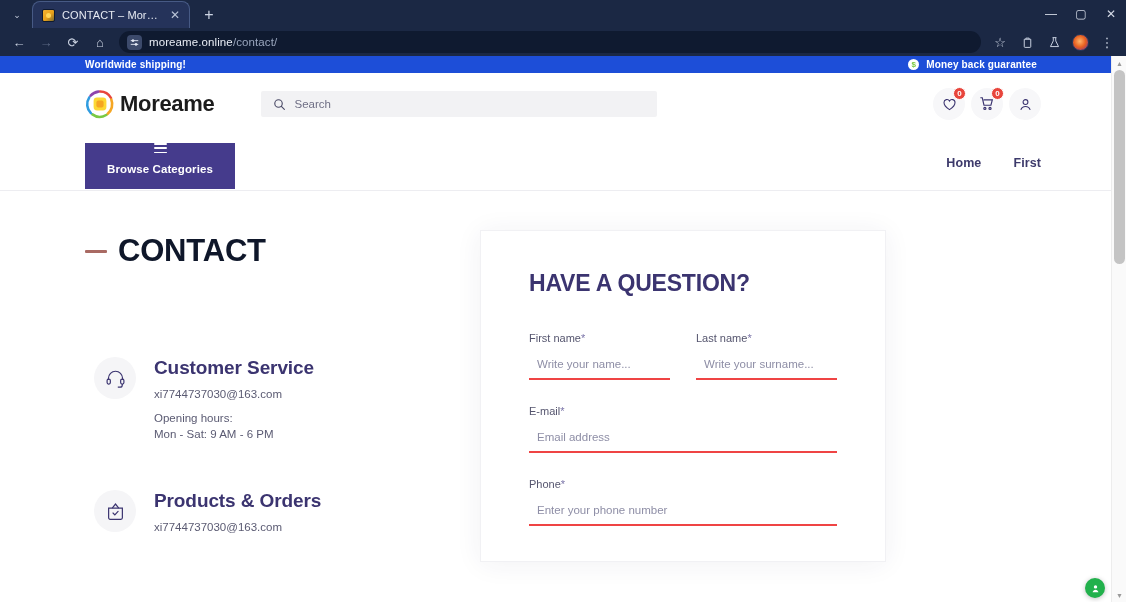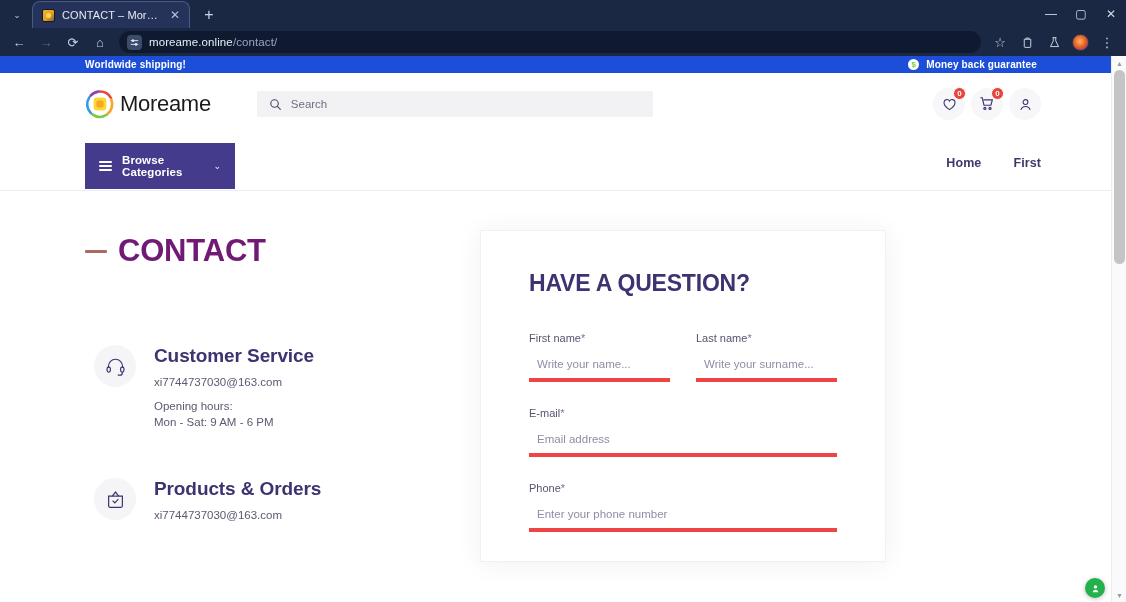--- a/index.html
+++ b/index.html
@@ -104,21 +104,21 @@
   }
   .announce-right span.txt { font-size: 10px; font-weight:bold; color:#fff; letter-spacing:.15px;}
 
   
   .site-header { height: 62px; background:#fff; }
   .header-inner {
     width: 956px; margin: 0 auto; height: 62px; display:flex; align-items:center;
   }
   .logo { display:flex; align-items:center; gap: 5px; }
   .logo-mark { width: 30px; height: 30px; position: relative; flex:0 0 auto; }
-  .logo-text { font-size: 22px; font-weight: 400; color:#1b1b1b; letter-spacing:-.3px; }
+  .logo-text { font-size: 22px; font-weight: 700; color:#1b1b1b; letter-spacing:-.3px; }
 
   .search-box {
     width: 396px; height: 26px; background:#f2f2f4; border-radius: 2px;
     display:flex; align-items:center; gap: 9px; padding: 0 12px; margin-left: 46px;
   }
   .search-text { font-size: 11.5px; color:#6f6f85; }
 
   .header-icons { margin-left:auto; display:flex; align-items:center; gap: 6px; }
   .hicon {
     width: 32px; height: 32px; border-radius:50%; background:#f7f7f9;
@@ -129,42 +129,42 @@
     border-radius:50%; background:#e8453c; color:#fff; font-size:8px;
     display:flex; align-items:center; justify-content:center; font-weight:bold;
     border: 1.5px solid #fff;
   }
 
   
   .nav-wrap { height: 56px; background:#fff; border-bottom: 1px solid #ededf1; position: relative; }
   .nav-inner { width: 956px; margin: 0 auto; height:56px; display:flex; align-items:center; }
   .browse-btn {
     width: 150px; height: 46px; background:#453b8c; display:flex; align-items:center;
-    gap: 10px; padding: 0 14px; color:#fff; position: relative; top: 3px;
+    gap: 10px; padding: 0 14px; color:#fff; position: relative; top: 3px; flex-direction: column;
   }
   .burger { display:flex; flex-direction:column; gap:2.5px; flex:0 0 auto; }
   .burger i { display:block; width:13px; height:1.8px; background:#fff; border-radius:1px; }
   .browse-label { font-size: 11.5px; font-weight:bold; letter-spacing:.1px; }
   .chev { margin-left: auto; font-size: 9px; opacity:.9; }
 
   .nav-links { margin-left:auto; display:flex; align-items:flex-start; gap: 32px; }
   .nav-link { font-size: 12.5px; font-weight:bold; color:#3d3a6b; letter-spacing:.1px; }
 
   
   .content { background:#fff; position: relative; height: 403px; }
   .content-inner { width: 956px; margin: 0 auto; position: relative; }
 
   .page-title-row { display:flex; align-items:center; gap: 11px; padding-top: 42px; }
   .title-dash { width: 22px; height: 3px; background:#a96a63; border-radius:1px; }
   .page-title {
-    font-size: 31px; font-weight: bold; color:#701a75; letter-spacing:-.2px;
-  }
-
-  
-  .info-col { position: absolute; left: 9px; top: 152px; width: 420px; }
+    font-size: 31px; font-weight: bold; color:#0f172a; letter-spacing:-.2px;
+  }
+
+  
+  .info-col { position: absolute; left: 9px; top: 164px; width: 420px; }
   .info-block { display:flex; gap: 18px; margin-bottom: 46px; }
   .info-icon {
     width: 42px; height: 42px; border-radius:50%; background:#f5f5f7; flex:0 0 auto;
     display:flex; align-items:center; justify-content:center; margin-top: 2px;
   }
   .info-body { padding-top: 2px; }
   .info-title { font-size: 19px; font-weight: bold; color:#3b3470; letter-spacing:-.1px; margin-bottom: 9px;}
   .info-email { font-size: 11.5px; color:#5a5a72; margin-bottom: 11px; }
   .info-hours-label { font-size: 11.5px; color:#5a5a72; line-height: 1.35; }
 
@@ -177,21 +177,21 @@
   .form-heading {
     font-size: 23px; font-weight: bold; color:#3b3470; line-height: 1.3;
     letter-spacing:-.2px; margin-bottom: 33px;
   }
   .field-row { display:flex; gap: 26px; margin-bottom: 25px; }
   .field { flex: 1 1 0; min-width: 0; }
   .field.full { flex: 1 1 100%; }
   .field-label { font-size: 11px; color:#55556e; margin-bottom: 10px; display:block; }
   .req { color:#7a74a8; }
   .field-input {
-    border: none; border-bottom: 4px solid #ef4444; width:100%;
+    border: none; border-bottom: 2px solid #ef4444; width:100%;
     font-size: 11.5px; color:#8e8ea6; padding: 0 0 8px 8px;
     font-family: "Liberation Sans", sans-serif; background: transparent; outline: none;
   }
   .field-input::placeholder { color:#8e8ea6; }
 
   
   .float-btn {
     position: absolute; right: 21px; bottom: 4px; width: 20px; height: 20px;
     border-radius:50%; background:#22b14c; display:flex; align-items:center;
     justify-content:center; box-shadow: 0 1px 5px rgba(0,0,0,.25);

